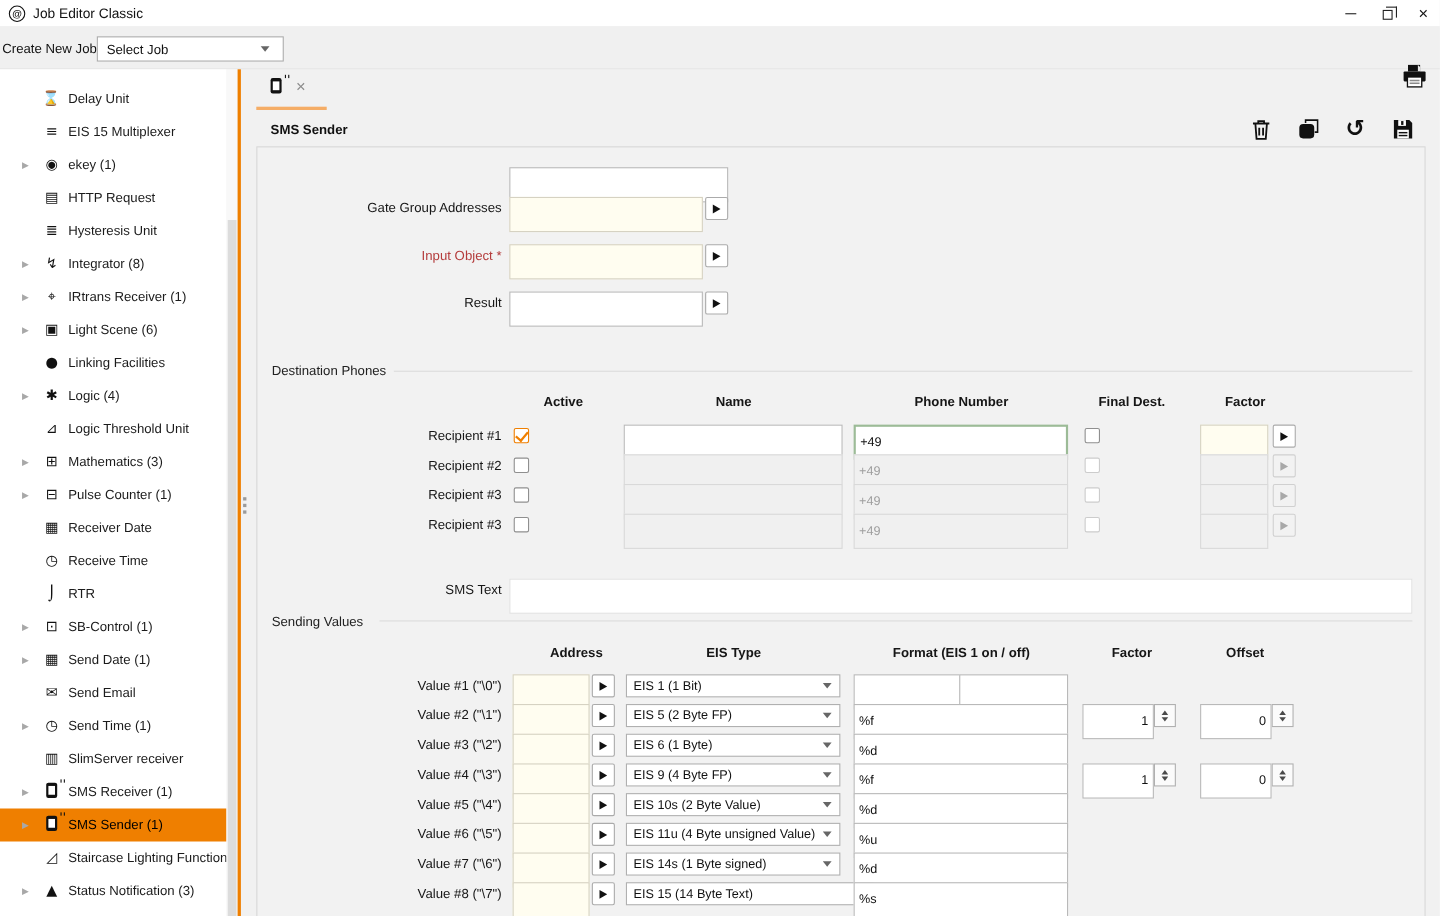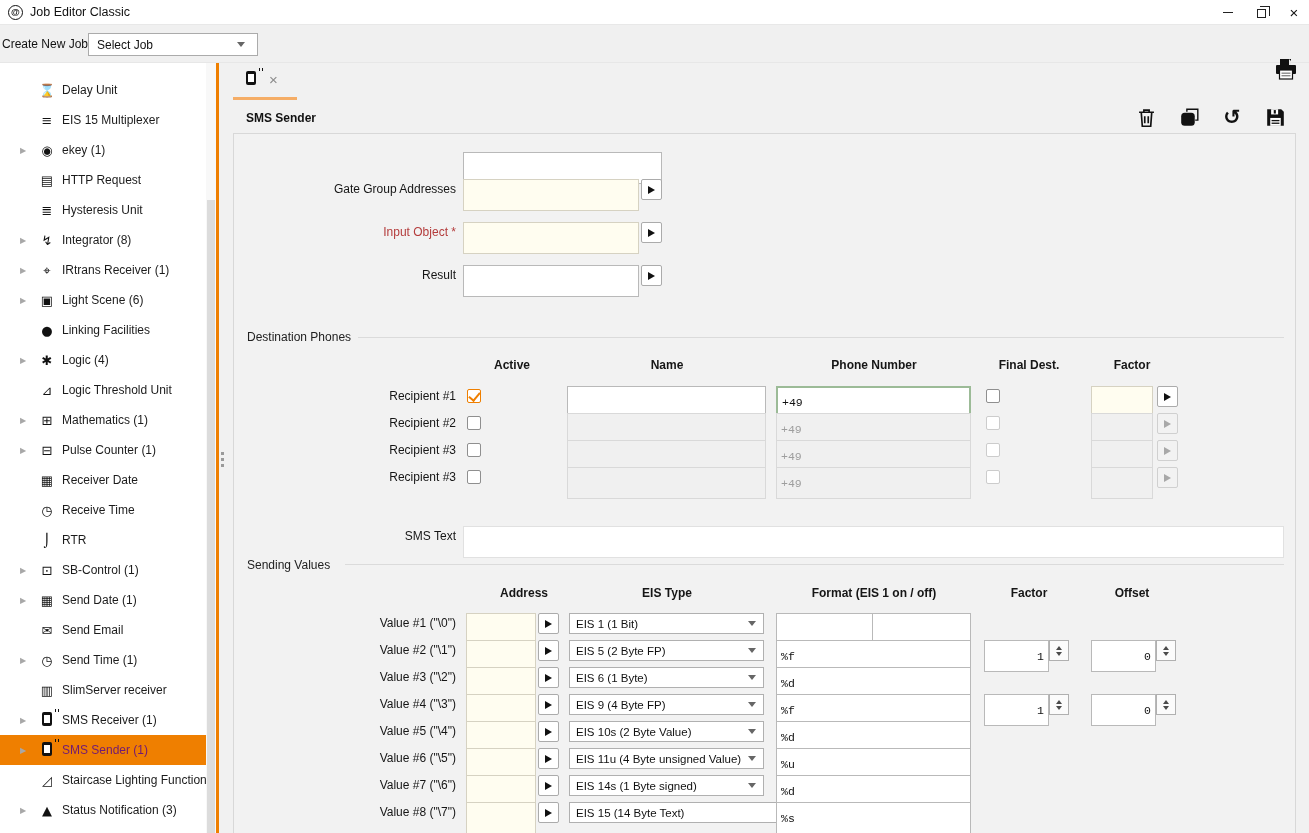--- a/index.html
+++ b/index.html
@@ -34,21 +34,21 @@
   .sidebar { position:absolute; left:0; top:63px; width:206px; height:770px; background:#fff; overflow:hidden; }
   #sidebar-list { padding-top:12px; }
   .sb-item { position:relative; height:30px; }
   .sb-item.sel { background:#EF7F00; }
   .exp { position:absolute; left:20px; top:50%; transform:translateY(-50%); font-size:8px; color:#a8a8a8;
          font-family:"DejaVu Sans",sans-serif; }
   .sb-ico { position:absolute; left:37px; top:50%; transform:translateY(-50%); width:20px; text-align:center;
             font-size:13px; color:#111; font-family:"DejaVu Sans",sans-serif; line-height:1; }
   .sb-lbl { position:absolute; left:62px; top:50%; transform:translateY(-50%); font-size:12px; color:#1b1b1b;
             white-space:nowrap; }
-  .sb-item.sel .sb-lbl { color:#701a75; }
+  .sb-item.sel .sb-lbl { color:#000000; }
   .sb-track { position:absolute; left:206px; top:63px; width:10px; height:770px; background:#f8f8f8; }
   .sb-thumb { position:absolute; left:1px; top:137px; width:8px; height:633px; background:#dcdcdc; }
   .divider { position:absolute; left:216px; top:63px; width:3px; height:770px; background:#EF7F00; }
   .split { position:absolute; left:221px; top:452px; display:flex; flex-direction:column; gap:3px; }
   .split i { width:3px; height:3px; background:#9a9a9a; display:block; }
 
   
   .phic { position:relative; display:inline-block; width:10px; height:14px; background:#111; border-radius:2px; }
   .phic::before { content:""; position:absolute; left:2px; top:3px; right:2px; bottom:3px; background:#fff; }
   .phic::after { content:""; position:absolute; top:-3px; right:-4px; width:1.5px; height:3px; background:#111;
@@ -64,21 +64,21 @@
   .tools > span { display:flex; align-items:center; justify-content:center; width:24px; height:24px; }
   .undo-glyph { font-size:21px; color:#111; font-family:"DejaVu Sans",sans-serif; font-weight:bold; line-height:1; }
 
   
   .panel { position:absolute; left:233px; top:133px; width:1063px; height:705px; background:#f2f2f2;
            border:1px solid #d8d8d8; }
   .flabel, .rlabel { position:absolute; left:0; width:222px; text-align:right; font-size:12px; color:#161616;
                      line-height:21px; white-space:nowrap; }
   .req, .ast { color:#b43c3c; }
   .inp { position:absolute; height:32px; border:1px solid #b9b9b9; background:#fff; font-size:11.5px;
-         padding:0 4px; color:#111; font-family:Liberation Mono, monospace; outline:none; border-radius:0; }
+         padding:0 4px; color:#111; font-family:Liberation Sans, sans-serif; outline:none; border-radius:0; }
   .inp.cream { background:#fffdf0; border-color:#d6d2c2; }
   .inp.dis { background:#f0f0f0; border-color:#d9d9d9; color:#9e9e9e; }
   .inp.valid { border:2px solid #9cbb97; }
   .inp.flat { border-color:#e1e1e1; }
   .inp.num { text-align:right; }
   .pbtn { position:absolute; width:21px; height:21px; border:1px solid #ababab; background:#fff; border-radius:2px;
           display:flex; align-items:center; justify-content:center; }
   .pbtn::after { content:""; width:0; height:0; border-left:7px solid #111;
                  border-top:4.5px solid transparent; border-bottom:4.5px solid transparent; }
   .pbtn.dis { background:#f2f2f2; border-color:#d0d0d0; }
@@ -186,21 +186,21 @@
           <span class="sb-ico">✱</span>
           <span class="sb-lbl">Logic (4)</span>
         </div>
         <div class="sb-item">
           <span class="sb-ico">⊿</span>
           <span class="sb-lbl">Logic Threshold Unit</span>
         </div>
         <div class="sb-item">
           <span class="exp">▶</span>
           <span class="sb-ico">⊞</span>
-          <span class="sb-lbl">Mathematics (1)</span>
+          <span class="sb-lbl">Mathematics (3)</span>
         </div>
         <div class="sb-item">
           <span class="exp">▶</span>
           <span class="sb-ico">⊟</span>
           <span class="sb-lbl">Pulse Counter (1)</span>
         </div>
         <div class="sb-item">
           <span class="sb-ico">▦</span>
           <span class="sb-lbl">Receiver Date</span>
         </div>

